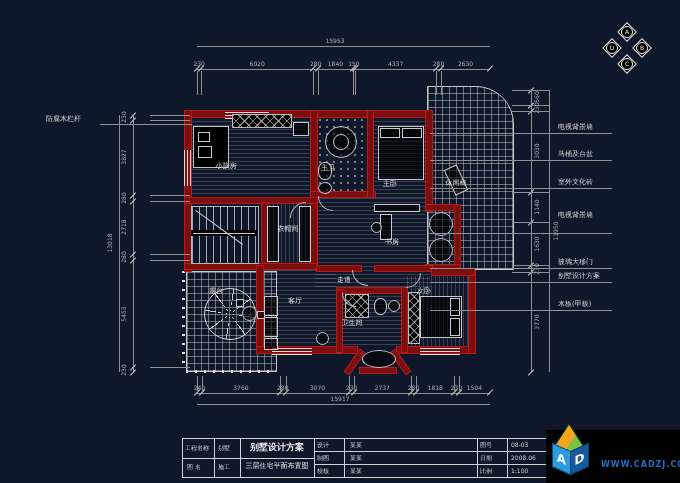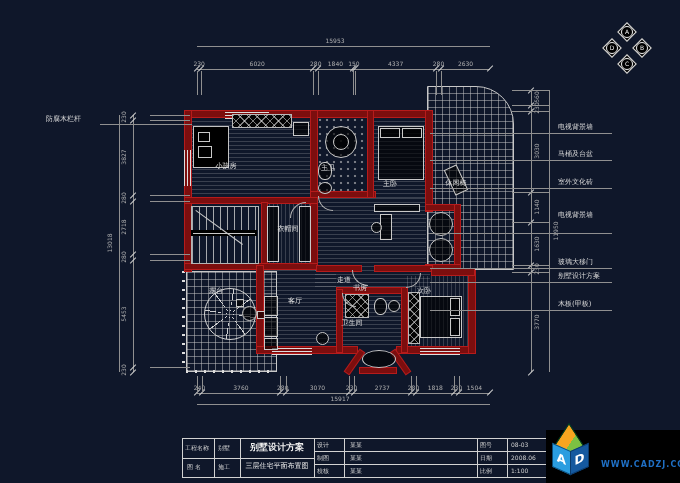--- a/index.html
+++ b/index.html
@@ -329,21 +329,21 @@
     <div class="gline" style="left:430px;top:268px;width:182px;height:1px;"></div>
     <div class="annlabel" style="left:558px;top:259px;">玻璃大移门</div>
     <div class="gline" style="left:430px;top:282px;width:182px;height:1px;"></div>
     <div class="annlabel" style="left:558px;top:273px;">别墅设计方案</div>
     <div class="gline" style="left:430px;top:310px;width:182px;height:1px;"></div>
     <div class="annlabel" style="left:558px;top:301px;text-align:center;">木板(甲板)</div>
     <div class="roomlabel" style="left:226px;top:166px;">小孩房</div>
     <div class="roomlabel" style="left:288px;top:229px;">衣帽间</div>
     <div class="roomlabel" style="left:328px;top:168px;">主卫</div>
     <div class="roomlabel" style="left:390px;top:184px;">主卧</div>
-    <div class="roomlabel" style="left:360px;top:242px;margin-top:46px;">书房</div>
+    <div class="roomlabel" style="left:392px;top:242px;">书房</div>
     <div class="roomlabel" style="left:456px;top:183px;">休闲椅</div>
     <div class="roomlabel" style="left:216px;top:291px;">露台</div>
     <div class="roomlabel" style="left:295px;top:301px;">客厅</div>
     <div class="roomlabel" style="left:344px;top:280px;">走道</div>
     <div class="roomlabel" style="left:352px;top:323px;">卫生间</div>
     <div class="roomlabel" style="left:424px;top:291px;">次卧</div>
     <div class="tbtext" style="left:317px;top:442px;">设计</div>
     <div class="tbtext" style="left:350px;top:442px;">某某</div>
     <div class="tbtext" style="left:317px;top:455px;">制图</div>
     <div class="tbtext" style="left:350px;top:455px;">某某</div>

